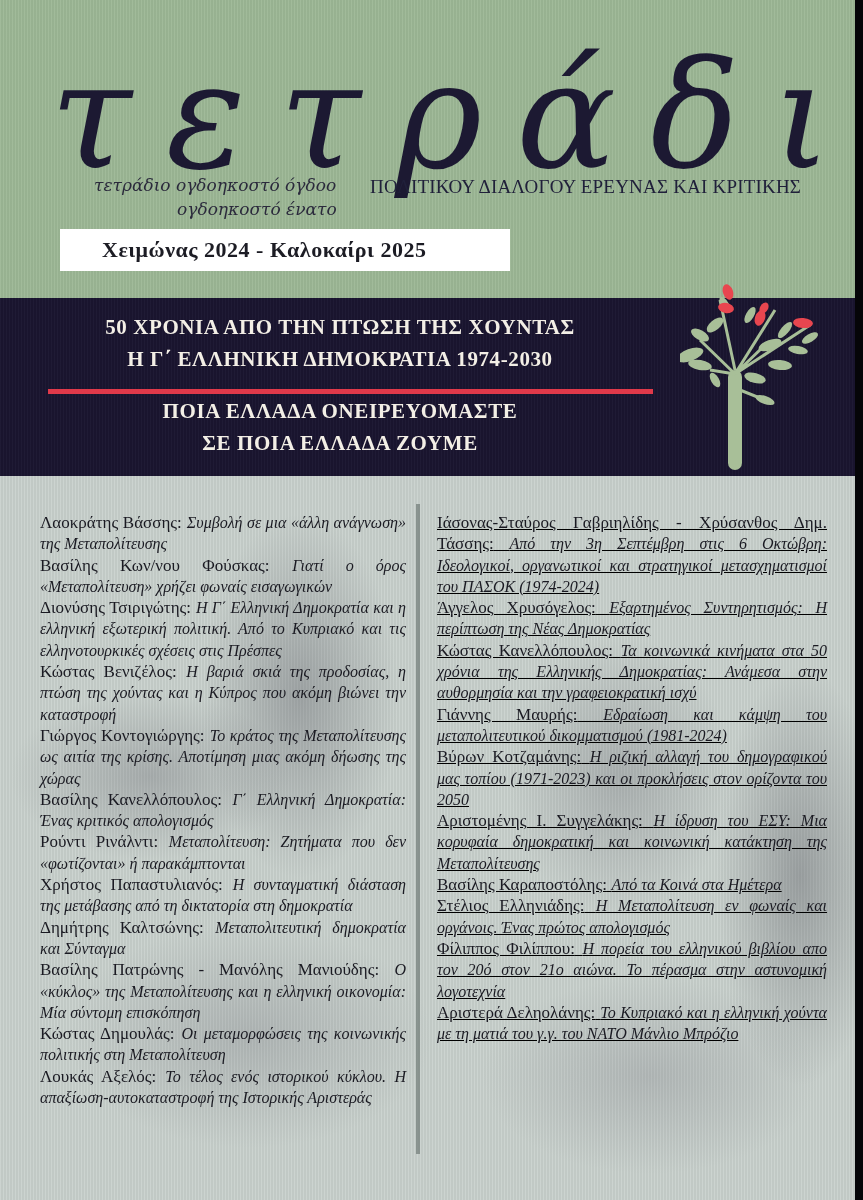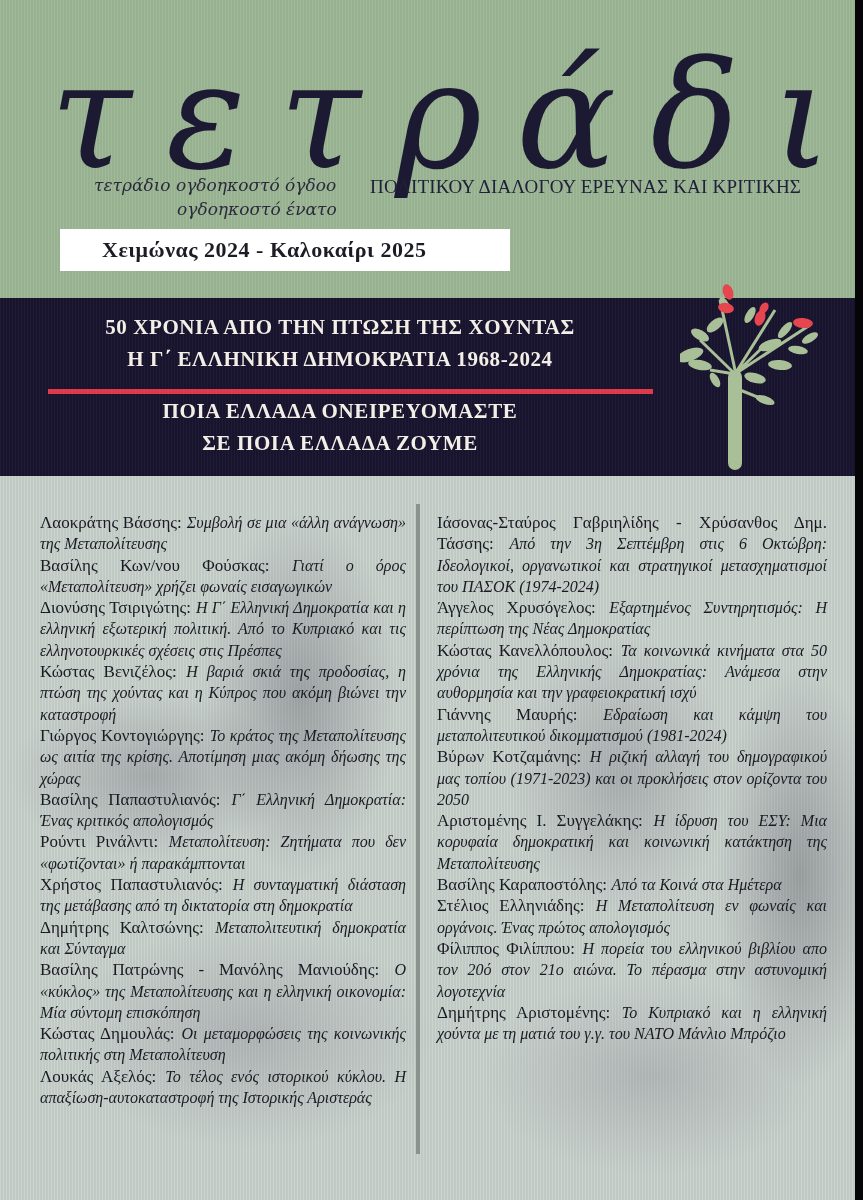--- a/index.html
+++ b/index.html
@@ -63,21 +63,21 @@
       radial-gradient(ellipse 160px 200px at 620px 300px, rgba(90,90,100,0.28), transparent 70%),
       radial-gradient(ellipse 120px 300px at 800px 400px, rgba(70,70,80,0.35), transparent 70%),
       radial-gradient(ellipse 260px 160px at 250px 560px, rgba(100,100,110,0.25), transparent 70%),
       radial-gradient(ellipse 240px 140px at 650px 600px, rgba(110,110,120,0.25), transparent 70%),
       repeating-linear-gradient(90deg, rgba(255,255,255,0.06) 0 1px, rgba(0,0,0,0.04) 1px 3px);
   }
   .col-divider { position: absolute; left: 416px; top: 28px; width: 4px; height: 650px; background: #6f7a76; opacity: 0.7; }
 
   .col { position: absolute; top: 36px; }
   .col-left { left: 40px; width: 366px; }
-  .col-right { left: 437px; width: 390px; }
+  .col-right { left: 437px; width: 390px; text-decoration: underline; }
 
   .entry {
     font-family: "DejaVu Serif", serif; font-size: 14.6px; line-height: 21.3px;
     color: #1a1a22; text-align: justify; margin-bottom: 0px;
   }
   .entry .author { font-weight: normal; font-family: "Liberation Serif", serif; font-size: 17px; }
   .entry .title { font-style: italic; font-family: "Liberation Serif", serif; font-size: 16px; }
 </style>
 </head>
 <body>
@@ -87,21 +87,21 @@
   <div class="masthead">
     <div class="logo-word">τετράδια</div>
     <div class="issue-line issue-line-1">τετράδιο ογδοηκοστό όγδοο</div>
     <div class="issue-line issue-line-2">ογδοηκοστό ένατο</div>
     <div class="subtitle" style="left:362px; top:176px;">ΠΟΛΙΤΙΚΟΥ ΔΙΑΛΟΓΟΥ ΕΡΕΥΝΑΣ ΚΑΙ ΚΡΙΤΙΚΗΣ</div>
     <div class="date-box">Χειμώνας 2024 - Καλοκαίρι 2025</div>
   </div>
 
   <div class="theme-band">
     <div class="theme-line theme-l1">50 ΧΡΟΝΙΑ ΑΠΟ ΤΗΝ ΠΤΩΣΗ ΤΗΣ ΧΟΥΝΤΑΣ</div>
-    <div class="theme-line theme-l2">Η Γ΄ ΕΛΛΗΝΙΚΗ ΔΗΜΟΚΡΑΤΙΑ 1968-2024</div>
+    <div class="theme-line theme-l2">Η Γ΄ ΕΛΛΗΝΙΚΗ ΔΗΜΟΚΡΑΤΙΑ 1974-2030</div>
     <div class="theme-line theme-l3">ΠΟΙΑ ΕΛΛΑΔΑ ΟΝΕΙΡΕΥΟΜΑΣΤΕ</div>
     <div class="theme-line theme-l4">ΣΕ ΠΟΙΑ ΕΛΛΑΔΑ ΖΟΥΜΕ</div>
   </div>
   <div class="theme-rule"></div>
 
   <svg class="tree" viewBox="0 0 180 240">
     <g fill="#a8bf98" stroke="#a8bf98">
       <rect x="48" y="100" width="14" height="100" rx="7" stroke="none"></rect>
       <path d="M55 104 L20 70 M55 104 L95 40 M55 104 L130 55 M55 104 L85 75 M55 104 L30 100 M60 120 L85 130 M40 30 L55 100" stroke-width="3" fill="none"></path>
       <ellipse cx="10" cy="85" rx="14" ry="6" transform="rotate(-20 10 85)" stroke="none"></ellipse>
@@ -130,36 +130,36 @@
 
   <div class="contents">
     <div class="col-divider"></div>
 
     <div class="col col-left">
       <p class="entry"><span class="author">Λαοκράτης Βάσσης:</span> <span class="title">Συμβολή σε μια «άλλη ανάγνωση» της Μεταπολίτευσης</span></p>
       <p class="entry"><span class="author">Βασίλης Κων/νου Φούσκας:</span> <span class="title">Γιατί ο όρος «Μεταπολίτευση» χρήζει φωναίς εισαγωγικών</span></p>
       <p class="entry"><span class="author">Διονύσης Τσιριγώτης:</span> <span class="title">Η Γ΄ Ελληνική Δημοκρατία και η ελληνική εξωτερική πολιτική. Από το Κυπριακό και τις ελληνοτουρκικές σχέσεις στις Πρέσπες</span></p>
       <p class="entry"><span class="author">Κώστας Βενιζέλος:</span> <span class="title">Η βαριά σκιά της προδοσίας, η πτώση της χούντας και η Κύπρος που ακόμη βιώνει την καταστροφή</span></p>
       <p class="entry"><span class="author">Γιώργος Κοντογιώργης:</span> <span class="title">Το κράτος της Μεταπολίτευσης ως αιτία της κρίσης. Αποτίμηση μιας ακόμη δήωσης της χώρας</span></p>
-      <p class="entry"><span class="author">Βασίλης Παπαστυλιανός:</span> <span class="title">Γ΄ Ελληνική Δημοκρατία: Ένας κριτικός απολογισμός</span></p>
+      <p class="entry"><span class="author">Βασίλης Κανελλόπουλος:</span> <span class="title">Γ΄ Ελληνική Δημοκρατία: Ένας κριτικός απολογισμός</span></p>
       <p class="entry"><span class="author">Ρούντι Ρινάλντι:</span> <span class="title">Μεταπολίτευση: Ζητήματα που δεν «φωτίζονται» ή παρακάμπτονται</span></p>
       <p class="entry"><span class="author">Χρήστος Παπαστυλιανός:</span> <span class="title">Η συνταγματική διάσταση της μετάβασης από τη δικτατορία στη δημοκρατία</span></p>
       <p class="entry"><span class="author">Δημήτρης Καλτσώνης:</span> <span class="title">Μεταπολιτευτική δημοκρατία και Σύνταγμα</span></p>
       <p class="entry"><span class="author">Βασίλης Πατρώνης - Μανόλης Μανιούδης:</span> <span class="title">Ο «κύκλος» της Μεταπολίτευσης και η ελληνική οικονομία: Μία σύντομη επισκόπηση</span></p>
       <p class="entry"><span class="author">Κώστας Δημουλάς:</span> <span class="title">Οι μεταμορφώσεις της κοινωνικής πολιτικής στη Μεταπολίτευση</span></p>
       <p class="entry"><span class="author">Λουκάς Αξελός:</span> <span class="title">Το τέλος ενός ιστορικού κύκλου. Η απαξίωση-αυτοκαταστροφή της Ιστορικής Αριστεράς</span></p>
     </div>
 
     <div class="col col-right">
       <p class="entry"><span class="author">Ιάσονας-Σταύρος Γαβριηλίδης - Χρύσανθος Δημ. Τάσσης:</span> <span class="title">Από την 3η Σεπτέμβρη στις 6 Οκτώβρη: Ιδεολογικοί, οργανωτικοί και στρατηγικοί μετασχηματισμοί του ΠΑΣΟΚ (1974-2024)</span></p>
       <p class="entry"><span class="author">Άγγελος Χρυσόγελος:</span> <span class="title">Εξαρτημένος Συντηρητισμός: Η περίπτωση της Νέας Δημοκρατίας</span></p>
       <p class="entry"><span class="author">Κώστας Κανελλόπουλος:</span> <span class="title">Τα κοινωνικά κινήματα στα 50 χρόνια της Ελληνικής Δημοκρατίας: Ανάμεσα στην αυθορμησία και την γραφειοκρατική ισχύ</span></p>
       <p class="entry"><span class="author">Γιάννης Μαυρής:</span> <span class="title">Εδραίωση και κάμψη του μεταπολιτευτικού δικομματισμού (1981-2024)</span></p>
       <p class="entry"><span class="author">Βύρων Κοτζαμάνης:</span> <span class="title">Η ριζική αλλαγή του δημογραφικού μας τοπίου (1971-2023) και οι προκλήσεις στον ορίζοντα του 2050</span></p>
       <p class="entry"><span class="author">Αριστομένης Ι. Συγγελάκης:</span> <span class="title">Η ίδρυση του ΕΣΥ: Μια κορυφαία δημοκρατική και κοινωνική κατάκτηση της Μεταπολίτευσης</span></p>
       <p class="entry"><span class="author">Βασίλης Καραποστόλης:</span> <span class="title">Από τα Κοινά στα Ημέτερα</span></p>
       <p class="entry"><span class="author">Στέλιος Ελληνιάδης:</span> <span class="title">Η Μεταπολίτευση εν φωναίς και οργάνοις. Ένας πρώτος απολογισμός</span></p>
       <p class="entry"><span class="author">Φίλιππος Φιλίππου:</span> <span class="title">Η πορεία του ελληνικού βιβλίου απο τον 20ό στον 21ο αιώνα. Το πέρασμα στην αστυνομική λογοτεχνία</span></p>
-      <p class="entry"><span class="author">Δημήτρης Αριστομένης:</span> <span class="title">Το Κυπριακό και η ελληνική χούντα με τη ματιά του γ.γ. του ΝΑΤΟ Μάνλιο Μπρόζιο</span></p>
+      <p class="entry"><span class="author">Αριστερά Δεληολάνης:</span> <span class="title">Το Κυπριακό και η ελληνική χούντα με τη ματιά του γ.γ. του ΝΑΤΟ Μάνλιο Μπρόζιο</span></p>
     </div>
   </div>
 </div>
 <div class="edge"></div>
 
 </body></html>

